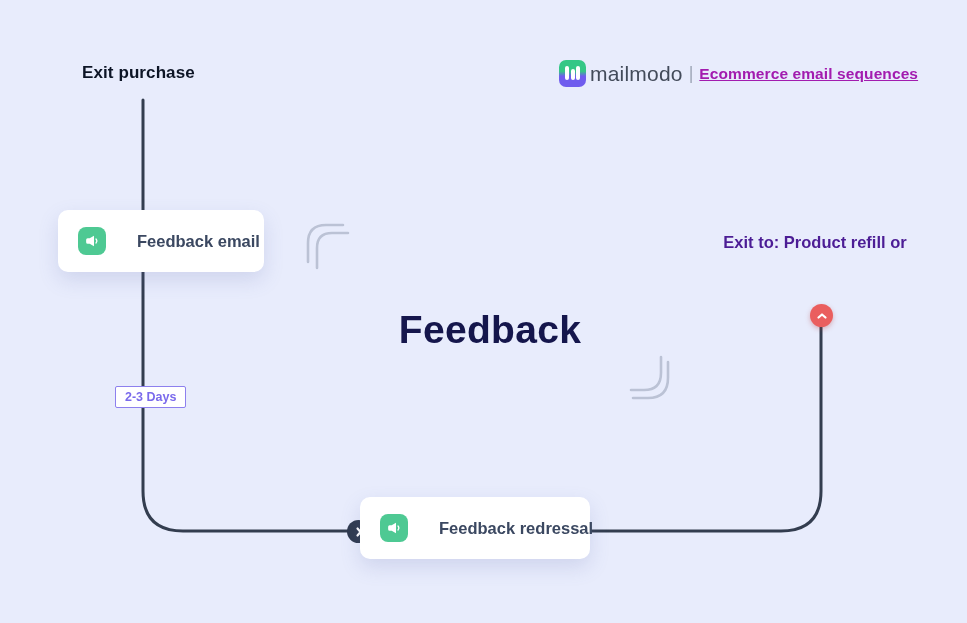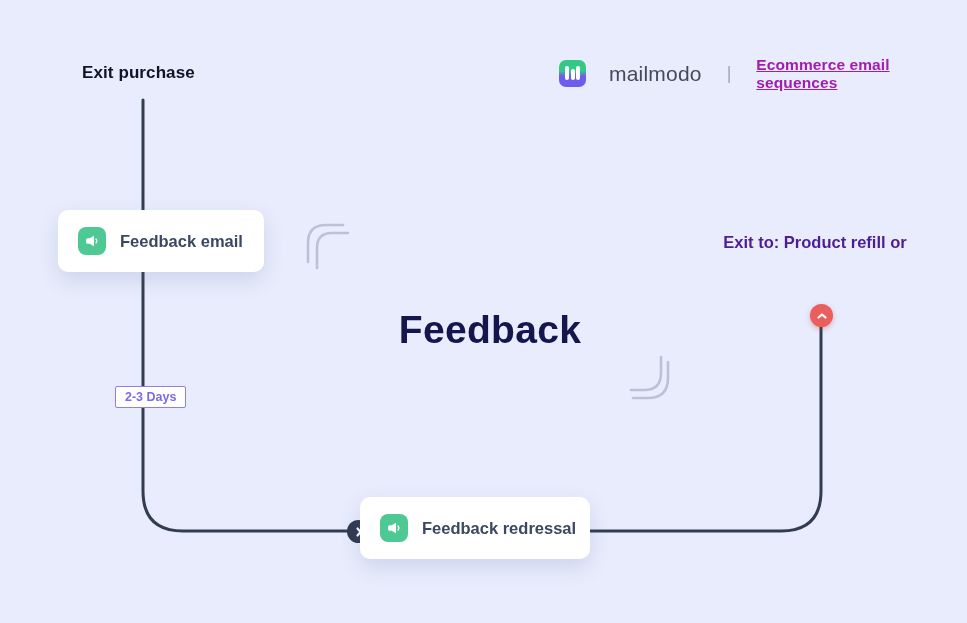--- a/index.html
+++ b/index.html
@@ -20,21 +20,21 @@
     pointer-events:none;
   }
   .start-label{
     position:absolute;left:82px;top:63px;
     font-size:17px;font-weight:bold;color:#0d1526;
     letter-spacing:.1px;
   }
   
   .brand{
     position:absolute;left:559px;top:58px;height:31px;
-    display:flex;align-items:center;gap:23px;
+    display:flex;align-items:center;gap:4px;
   }
   .brand-logo{
     width:27px;height:27px;border-radius:7px;position:relative;
     background:linear-gradient(180deg,#35c786 0%,#35c786 42%,#6f5cee 60%,#6f5cee 100%);
     flex:0 0 auto;
   }
   .brand-logo .bar{position:absolute;width:4px;background:#ffffff;border-radius:2px;}
   .brand-logo .bar.b1{left:6px;top:6px;height:14px;}
   .brand-logo .bar.b2{left:11.5px;top:9px;height:11px;}
   .brand-logo .bar.b3{left:17px;top:6px;height:14px;}
@@ -43,21 +43,21 @@
   .brand-tagline{font-size:15.5px;font-weight:bold;color:#a21caf;letter-spacing:.1px;text-decoration:underline;}
   
   .flow-title{
     position:absolute;left:330px;top:270px;width:320px;
     text-align:center;
     font-size:39px;font-weight:bold;color:#15164c;letter-spacing:.3px;margin-top:38px;
   }
   
   .node-card{
     position:absolute;background:#ffffff;border-radius:10px;
-    display:flex;align-items:center;gap:14px;padding:0 20px;
+    display:flex;align-items:center;gap:31px;padding:0 20px;
     box-shadow:0 8px 20px rgba(96,108,170,0.18);
   }
   .node-card.n1{left:58px;top:210px;width:166px;height:62px;}
   .node-card.n2{left:360px;top:497px;width:190px;height:62px;}
   .node-icon{
     width:28px;height:28px;border-radius:8px;background:#4ec993;
     display:flex;align-items:center;justify-content:center;flex:0 0 auto;
   }
   .node-label{font-size:16.5px;font-weight:bold;color:#3b4861;white-space:nowrap;}
   

